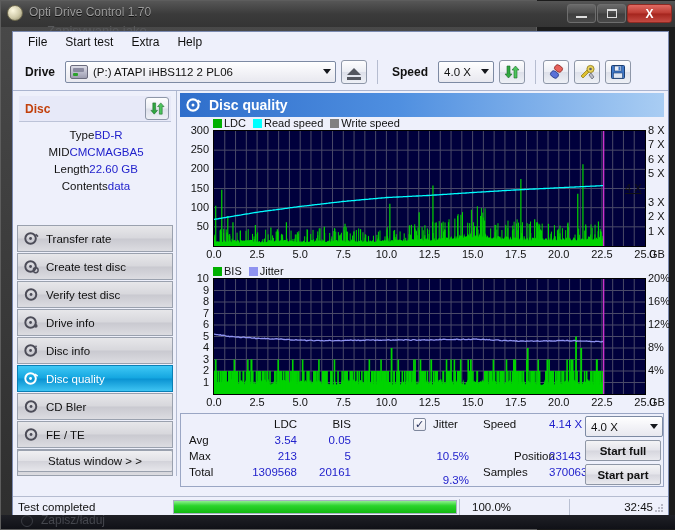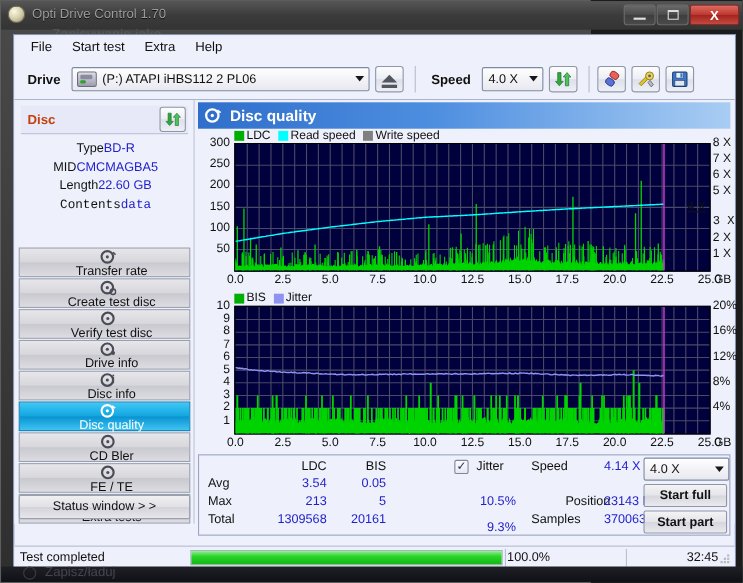--- a/index.html
+++ b/index.html
@@ -221,21 +221,20 @@
   .nav {
     position: absolute; left: 4px; top: 134px; width: 156px;
   }
   .navbtn {
     height: 27px; margin-bottom: 1px;
     border: 1px solid #9aa1ae;
     background: linear-gradient(180deg,#e7e7ea 0%,#d7d7dc 48%,#c9c9d0 52%,#dcdce1 100%);
     display: flex; align-items: center;
     font-size: 11.5px; color: #111;
     padding-left: 6px;
-    flex-direction: column;
   }
   .navbtn.active {
     background: linear-gradient(180deg,#3fc8f5 0%,#14a6e0 48%,#0a93d2 52%,#3ec4f2 100%);
     border-color: #0a7fb5;
     color: #fff;
   }
   .navbtn .lbl { margin-left: 7px; }
   .disc-ico { flex: none; }
 
   .statusbtn {
@@ -469,21 +468,21 @@
           <span class="v">BD-R</span>
         </div>
         <div class="kv" style="top:55px;">
           <span class="k">MID</span>
           <span class="v">CMCMAGBA5</span>
         </div>
         <div class="kv" style="top:72px;">
           <span class="k">Length</span>
           <span class="v">22.60 GB</span>
         </div>
-        <div class="kv" style="top:89px;font-family:Liberation Mono, monospace;">
+        <div class="kv" style="top:89px;">
           <span class="k">Contents</span>
           <span class="v">data</span>
         </div>
 
 
         <div class="nav">
           <div class="navbtn">
             <svg class="disc-ico" width="15" height="15" viewBox="0 0 16 16">
                 <circle cx="7" cy="8" r="5.6" fill="none" stroke="#4c4c58" stroke-width="2.1"></circle>
                 <circle cx="7" cy="8" r="1.5" fill="#4c4c58"></circle>
@@ -919,21 +918,21 @@
             </div>
           <div id="top-axes">
               <div class="ytick" style="left: 0px; width: 29px; top: 102.833px;">50</div>
               <div class="ytick" style="left: 0px; width: 29px; top: 83.6667px;">100</div>
               <div class="ytick" style="left: 0px; width: 29px; top: 64.5px;">150</div>
               <div class="ytick" style="left: 0px; width: 29px; top: 45.3333px;">200</div>
               <div class="ytick" style="left: 0px; width: 29px; top: 26.1667px;">250</div>
               <div class="ytick" style="left: 0px; width: 29px; top: 7px;">300</div>
               <div class="rtick" style="left: 468px; top: 107.625px;">1 X</div>
               <div class="rtick" style="left: 468px; top: 93.25px;">2 X</div>
-              <div class="rtick" style="left: 468px; top: 78.875px; font-family: Liberation Mono, monospace;">3 X</div>
+              <div class="rtick" style="left: 468px; top: 78.875px;">3 X</div>
               <div class="rtick" style="left: 445px; top: 64.5px; text-decoration: underline;">4 X</div>
               <div class="rtick" style="left: 468px; top: 50.125px;">5 X</div>
               <div class="rtick" style="left: 468px; top: 35.75px;">6 X</div>
               <div class="rtick" style="left: 468px; top: 21.375px;">7 X</div>
               <div class="rtick" style="left: 468px; top: 7px;">8 X</div>
               <div class="xtick" style="left: 22px; width: 24px; text-align: center; top: 131px;">0.0</div>
               <div class="xtick" style="left: 65.1px; width: 24px; text-align: center; top: 131px;">2.5</div>
               <div class="xtick" style="left: 108.2px; width: 24px; text-align: center; top: 131px;">5.0</div>
               <div class="xtick" style="left: 151.3px; width: 24px; text-align: center; top: 131px;">7.5</div>
               <div class="xtick" style="left: 194.4px; width: 24px; text-align: center; top: 131px;">10.0</div>
@@ -1409,21 +1408,21 @@
           <div class="actbtn" style="left:404px;top:26px;">Start full</div>
           <div class="actbtn" style="left:404px;top:50px;">Start part</div>
         </div>
       </div>
 
       <div class="statusbar">
         <span class="sb-text">Test completed</span>
         <div class="sb-prog">
           <div class="fill" id="prog-fill" style="width: 100%;"></div>
         </div>
-        <div class="sb-cell" style="left:446px;width:110px;padding-left:1px;">100.0%</div>
+        <div class="sb-cell" style="left:446px;width:110px;padding-left:12px;">100.0%</div>
         <div class="sb-cell" style="left:556px;width:92px;justify-content:flex-end;padding-right:8px;">32:45</div>
         <svg class="grip" viewBox="0 0 12 12">
           <g fill="#8b8b99">
               <rect x="8" y="8" width="2" height="2"></rect>
               <rect x="5" y="8" width="2" height="2"></rect>
               <rect x="8" y="5" width="2" height="2"></rect>
               <rect x="2" y="8" width="2" height="2"></rect>
               <rect x="5" y="5" width="2" height="2"></rect>
               <rect x="8" y="2" width="2" height="2"></rect>
             </g>

